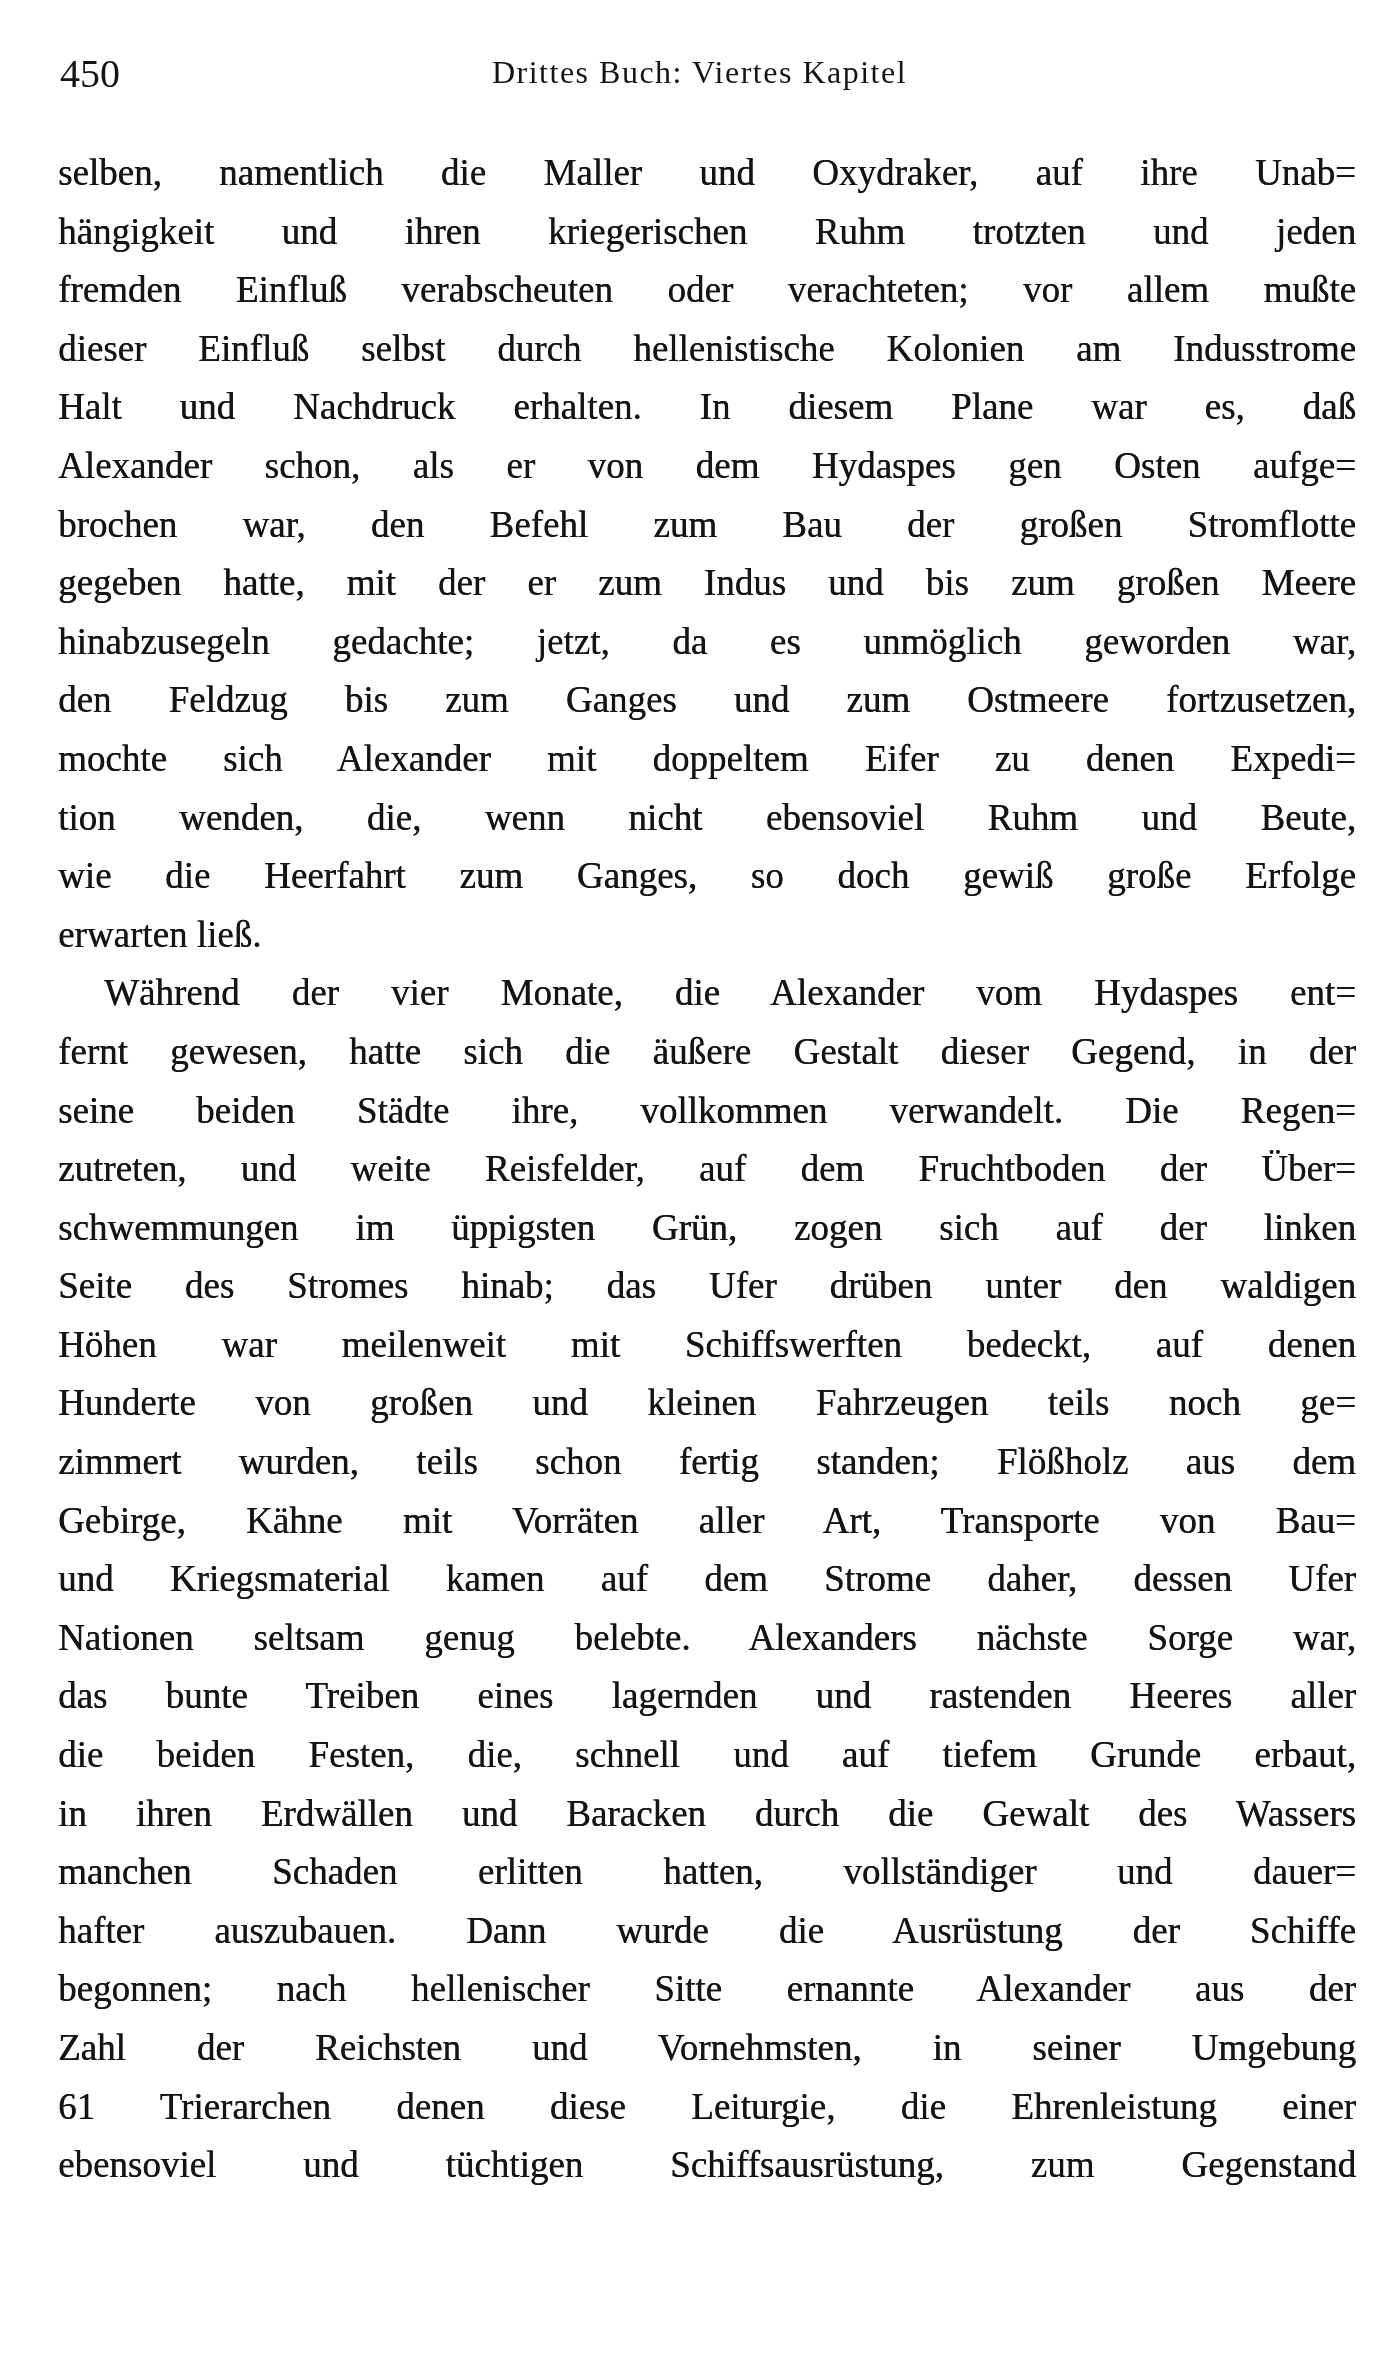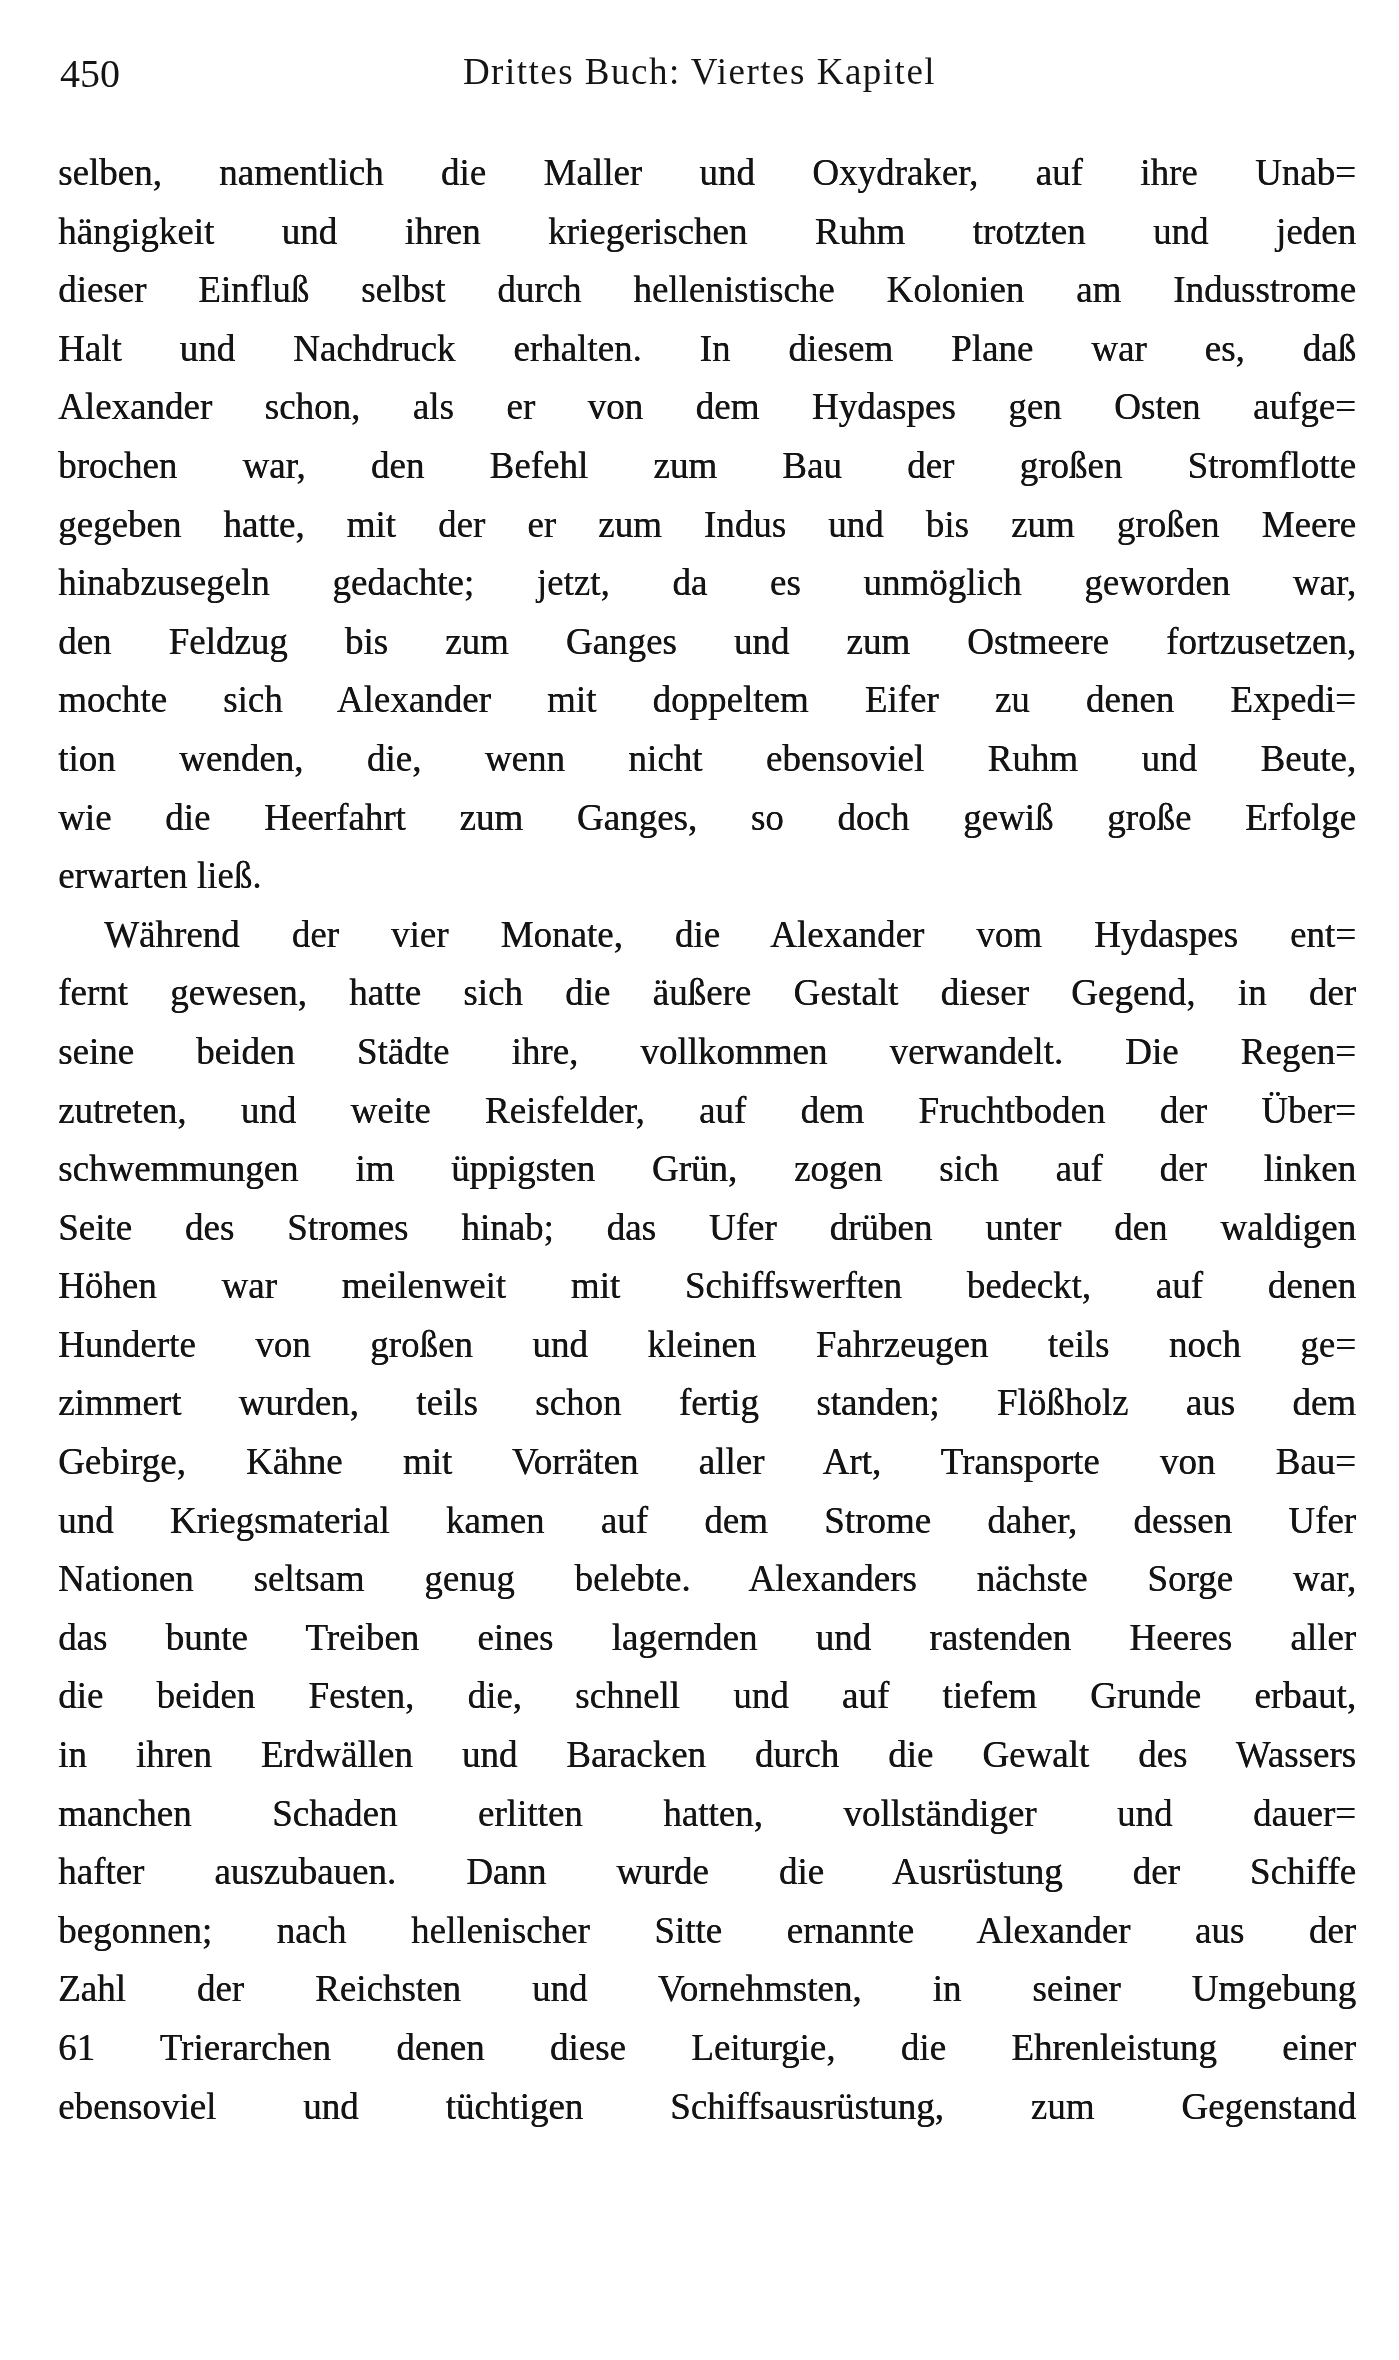--- a/index.html
+++ b/index.html
@@ -26,21 +26,21 @@
   .pagenum {
     position: absolute;
     left: 60px;
     top: 4px;
     font-size: 40px;
     line-height: 40px;
   }
   .running {
     display: block;
     text-align: center;
-    font-size: 37px;
+    font-size: 32px;
     line-height: 40px;
     letter-spacing: 1.5px;
     padding-top: 2px;
   }
   .textblock {
     position: absolute;
     top: 136px;
     left: 58px;
     width: 1298px;
   }
@@ -65,20 +65,21 @@
 <body>
 
 <div class="page" style="background: rgb(255, 255, 255); color: rgb(20, 20, 20);">
   <div class="header">
     <span class="pagenum">450</span>
     <span class="running">Drittes Buch: Viertes Kapitel</span>
   </div>
   <div class="textblock">
       <div class="line">selben, namentlich die Maller und Oxydraker, auf ihre Unab=</div>
       <div class="line">hängigkeit und ihren kriegerischen Ruhm trotzten und jeden</div>
+      <div class="line">fremden Einfluß verabscheuten oder verachteten; vor allem mußte</div>
       <div class="line">dieser Einfluß selbst durch hellenistische Kolonien am Indusstrome</div>
       <div class="line">Halt und Nachdruck erhalten. In diesem Plane war es, daß</div>
       <div class="line">Alexander schon, als er von dem Hydaspes gen Osten aufge=</div>
       <div class="line">brochen war, den Befehl zum Bau der großen Stromflotte</div>
       <div class="line">gegeben hatte, mit der er zum Indus und bis zum großen Meere</div>
       <div class="line">hinabzusegeln gedachte; jetzt, da es unmöglich geworden war,</div>
       <div class="line">den Feldzug bis zum Ganges und zum Ostmeere fortzusetzen,</div>
       <div class="line">mochte sich Alexander mit doppeltem Eifer zu denen Expedi=</div>
       <div class="line">tion wenden, die, wenn nicht ebensoviel Ruhm und Beute,</div>
       <div class="line">wie die Heerfahrt zum Ganges, so doch gewiß große Erfolge</div>

